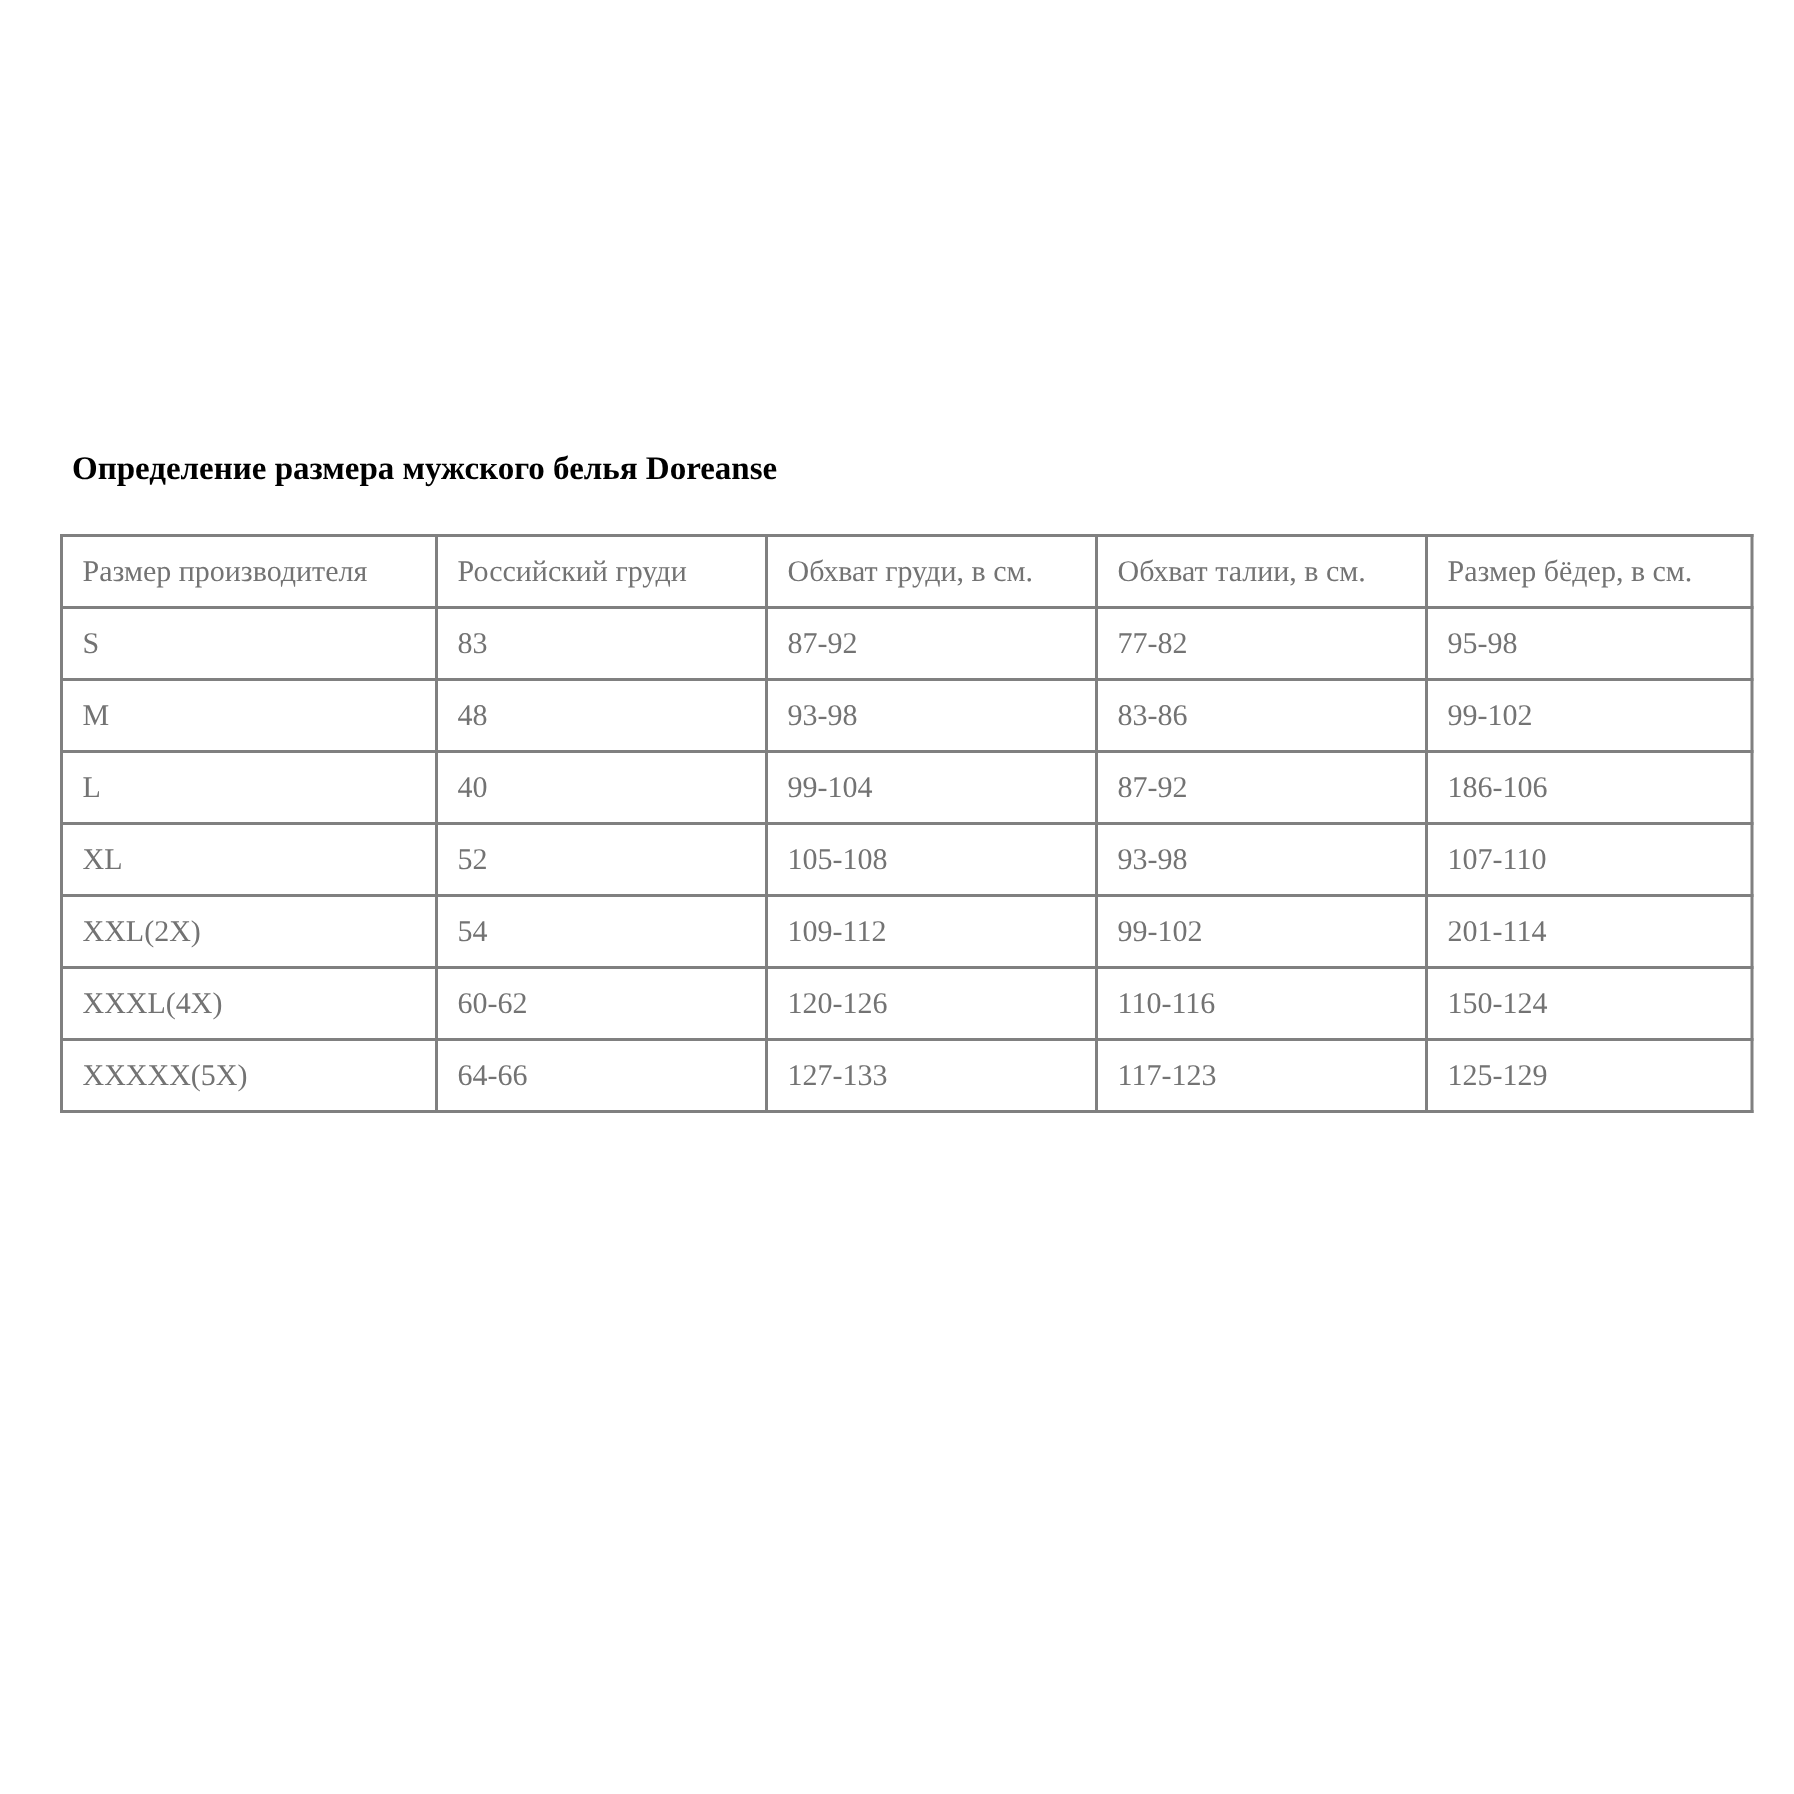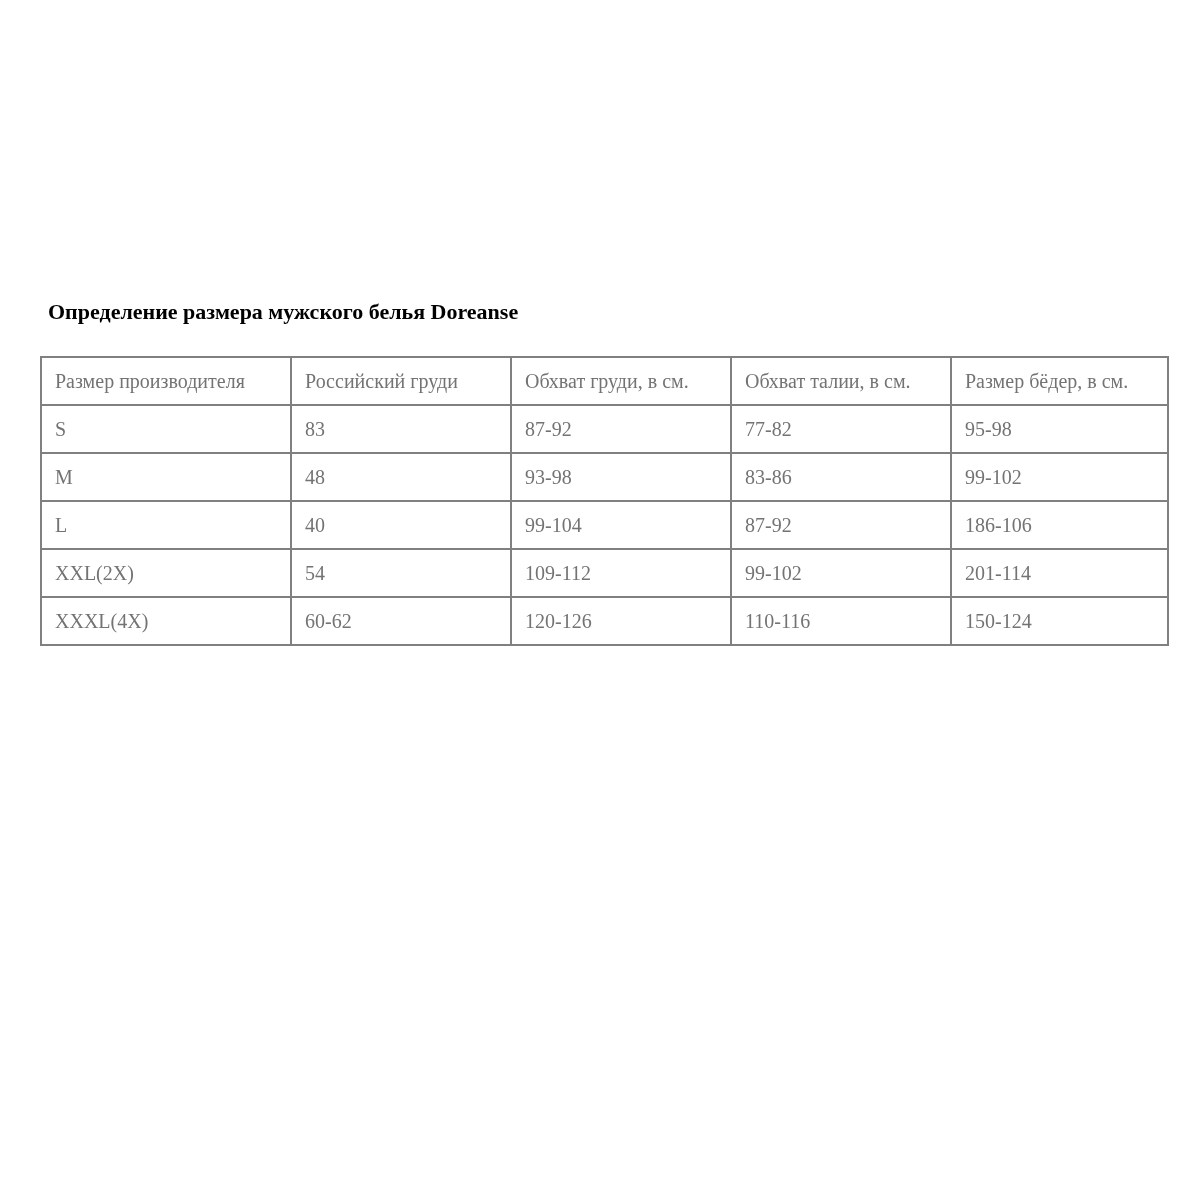--- a/index.html
+++ b/index.html
@@ -88,27 +88,41 @@
         <td>99-102</td>
       </tr>
       <tr>
         <td>L</td>
         <td>40</td>
         <td>99-104</td>
         <td>87-92</td>
         <td>186-106</td>
       </tr>
       <tr>
+        <td>XL</td>
+        <td>52</td>
+        <td>105-108</td>
+        <td>93-98</td>
+        <td>107-110</td>
+      </tr>
+      <tr>
         <td>XXL(2X)</td>
         <td>54</td>
         <td>109-112</td>
         <td>99-102</td>
         <td>201-114</td>
       </tr>
       <tr>
         <td>XXXL(4X)</td>
         <td>60-62</td>
         <td>120-126</td>
         <td>110-116</td>
         <td>150-124</td>
       </tr>
+      <tr>
+        <td>XXXXX(5X)</td>
+        <td>64-66</td>
+        <td>127-133</td>
+        <td>117-123</td>
+        <td>125-129</td>
+      </tr>
     </tbody>
 </table>
 
 </body></html>

